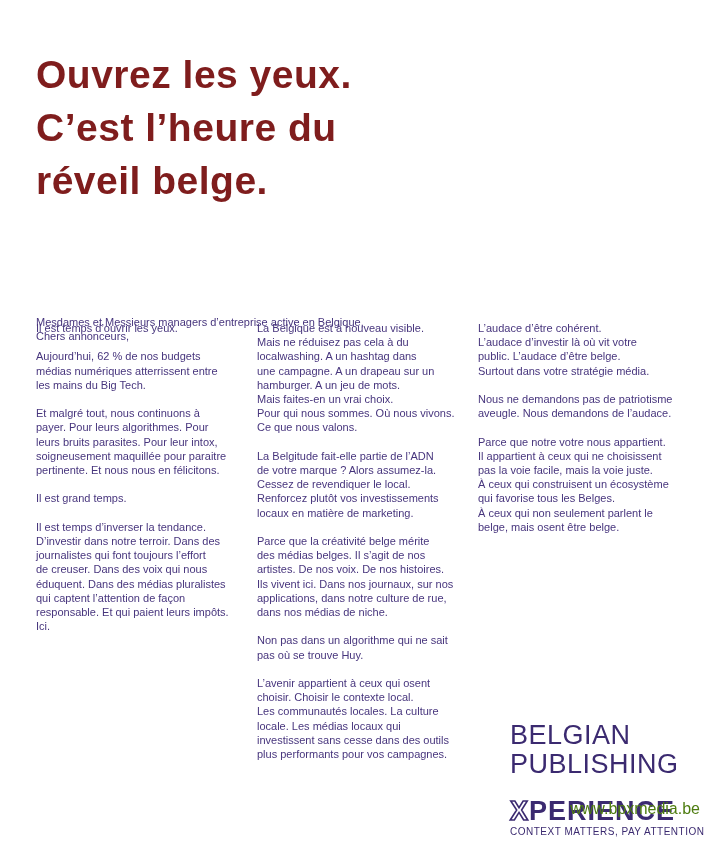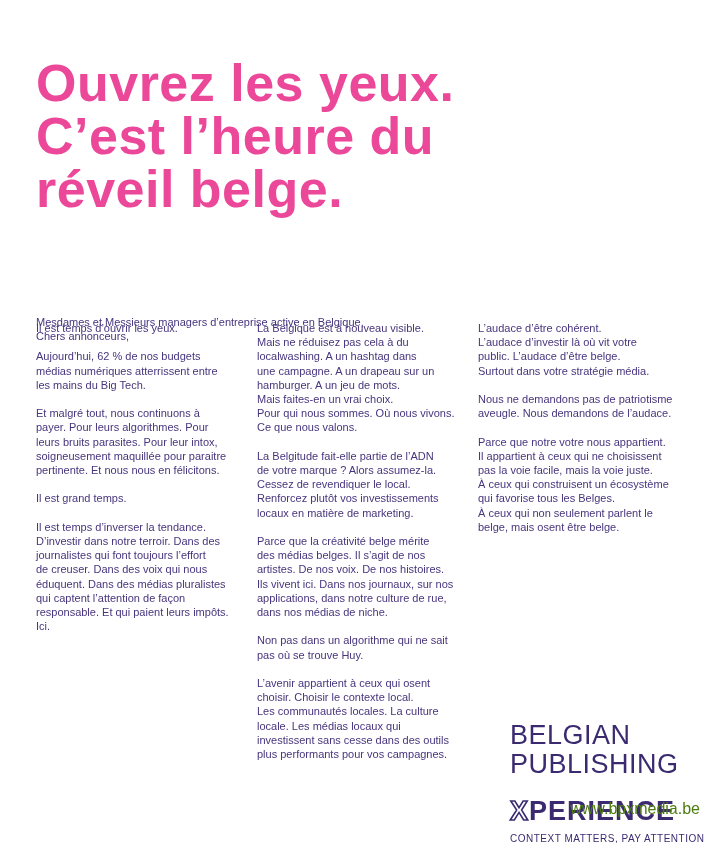--- a/index.html
+++ b/index.html
@@ -12,25 +12,25 @@
     width: 718px;
     height: 843px;
     background: #ffffff;
     font-family: "Liberation Sans", sans-serif;
     overflow: hidden;
   }
   .headline {
     position: absolute;
     left: 36px;
     top: 22px;
-    font-size: 52px;
+    font-size: 39px;
     font-weight: 700;
     letter-spacing: 0.5px;
     line-height: 53px;
-    color: #ec4899;
+    color: #7f1d1d;
     white-space: pre;
   }
   .salutation {
     position: absolute;
     left: 36px;
     top: 276px;
     font-size: 11px;
     line-height: 14.2px;
     color: #47357d;
     white-space: pre;
@@ -69,21 +69,20 @@
     letter-spacing: 1px;
     margin-top: 18px;
   }
   .x-outline {
     font-weight: 700;
     color: #3b2a70;
     -webkit-text-fill-color: transparent;
     -webkit-text-stroke: 1.6px #3b2a70;
   }
   .tagline {
-    margin-top: 7px;
     font-size: 10px;
     letter-spacing: 0.5px;
     font-weight: 400;
     color: #3b2a70;
     white-space: pre;
   }
   .website {
     position: absolute;
     right: 18px;
     top: 800px;

